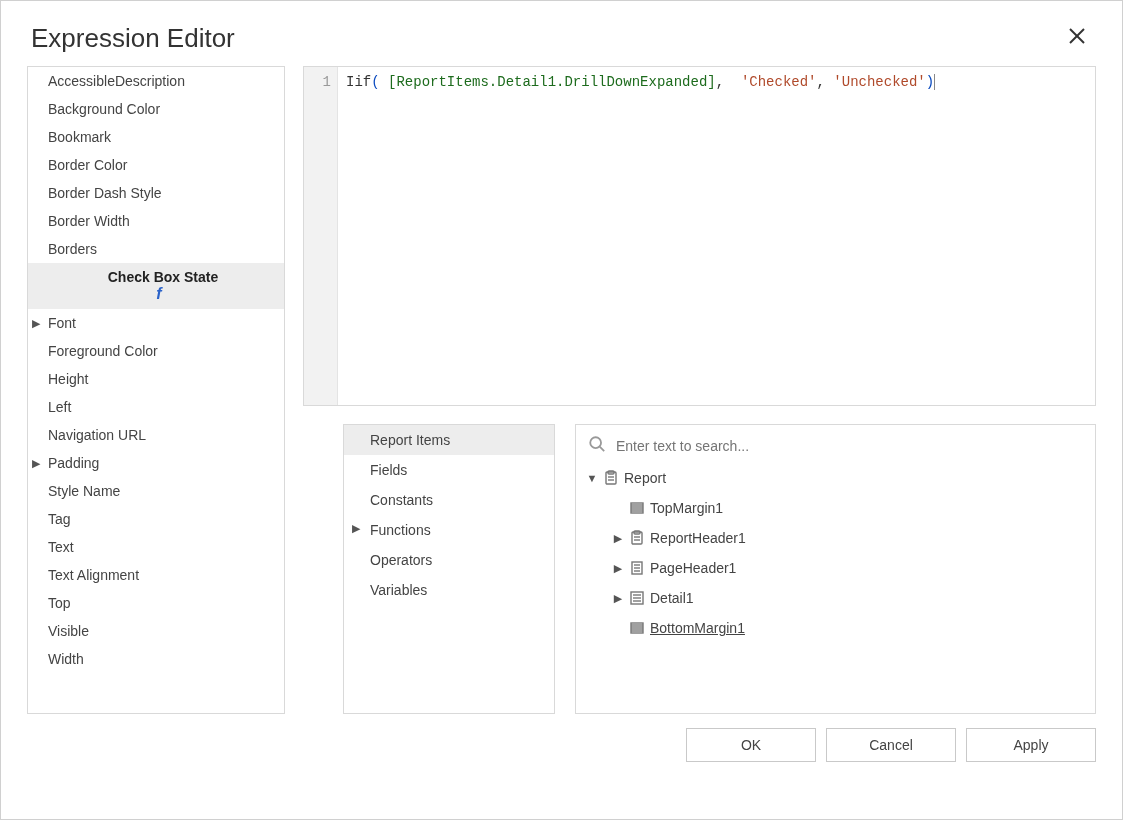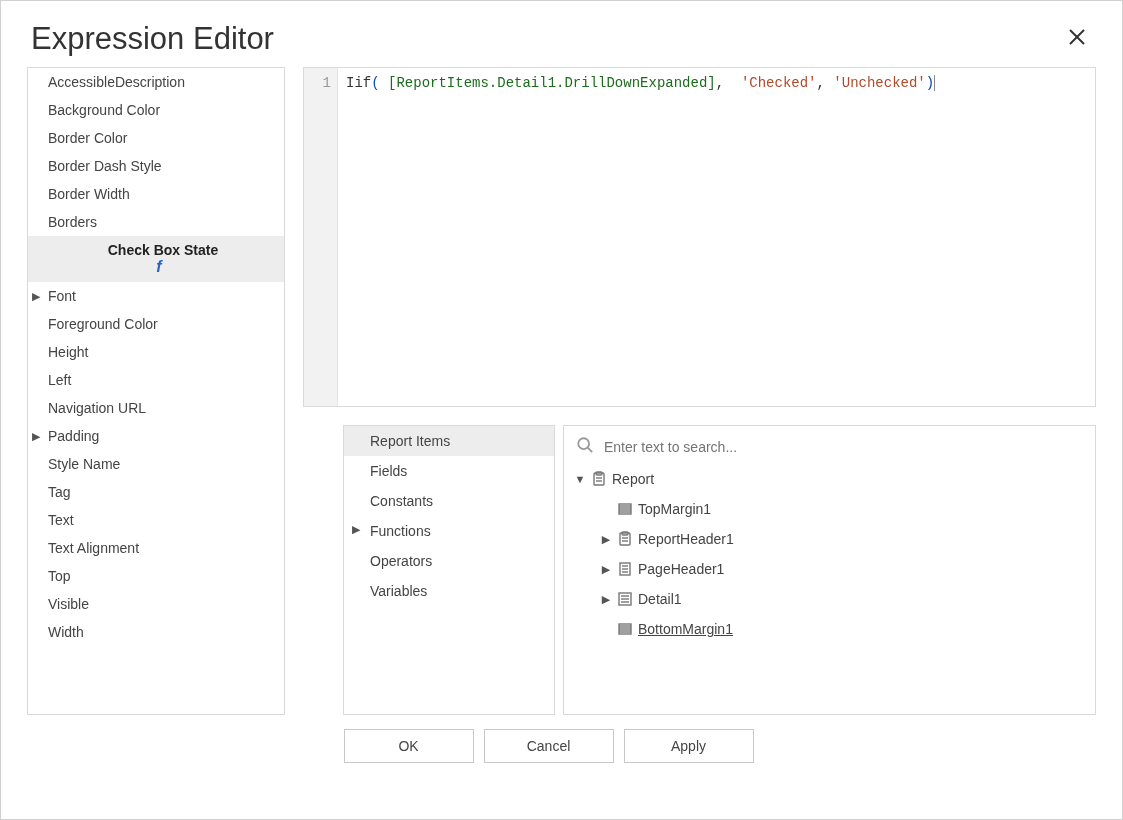--- a/index.html
+++ b/index.html
@@ -1,52 +1,52 @@
 <!DOCTYPE html>
 <html><head>
 <meta charset="utf-8">
 <style>
   * { box-sizing: border-box; }
   html, body { margin:0; padding:0; font-family: "Segoe UI", Arial, sans-serif; background:#fff; color:#333; }
   .window { width:1123px; height:820px; border:1px solid #d0d0d0; position:relative; }
   .titlebar { display:flex; align-items:center; justify-content:space-between; padding:20px 30px 10px 30px; }
-  .titlebar h1 { font-size:31px; font-weight:400; margin:0; color:#333; }
+  .titlebar h1 { font-size:26px; font-weight:400; margin:0; color:#333; }
   .close-x { font-size:18px; cursor:pointer; padding:6px; }
   .close-x svg { width:18px; height:18px; stroke:#333; stroke-width:2; }
   .body { display:flex; padding:0 26px 0 26px; gap:18px; height:648px; }
   .left-panel { width:258px; border:1px solid #d9d9d9; background:#fff; overflow:hidden;text-align:right; }
   .prop-item { font-size:14px; color:#444; padding:6px 6px 6px 20px; position:relative; display:flex; align-items:center; justify-content:space-between; cursor:pointer; }
   .prop-item.selected { background:#ededed; font-weight:600; color:#222;flex-direction:column; }
   .prop-item .expand { position:absolute; left:4px; font-size:11px; color:#555; }
   .fx-icon { color:#2a62c9; font-style:italic; font-weight:700; font-size:16px; font-family:"Segoe UI", Arial, sans-serif; padding-right:8px; }
   .right-area { flex:1; display:flex; flex-direction:column; gap:18px; }
   .code-area { border:1px solid #d9d9d9; height:340px; display:flex; font-family:Consolas, "Courier New", monospace; font-size:14px; background:#fff; }
   .gutter { width:34px; background:#f2f2f2; color:#999; text-align:right; padding:6px 6px 0 0; border-right:1px solid #e4e4e4; }
   .gutter div { height:18px; line-height:18px; }
   .code { padding:6px 8px; line-height:18px; white-space:pre;font-family:Liberation Mono, monospace; }
   .code .fn { color:#333; }
   .code .paren { color:#0a4abf; }
   .code .field { color:#1d6b1d; }
   .code .str { color:#b04a2b; }
   .code .cursor { border-right:1px solid #888; display:inline-block; height:16px; vertical-align:middle; }
-  .lower { display:flex; gap:8px; flex:1; min-height:0;padding-left:40px; }
+  .lower { display:flex; gap:20px; flex:1; min-height:0;padding-left:40px; }
   .cat-panel { width:212px; border:1px solid #d9d9d9; background:#fff; }
   .cat-item { font-size:14px; padding:7px 10px 7px 26px; position:relative; cursor:pointer; color:#444; }
   .cat-item.selected { background:#ededed; }
   .cat-item .expand { position:absolute; left:8px; font-size:11px; color:#555; }
   .tree-panel { flex:1; border:1px solid #d9d9d9; background:#fff; padding:6px 10px; display:flex; flex-direction:column; }
   .search-row { display:flex; align-items:center; gap:8px; padding:4px 2px 6px 2px; }
   .search-row svg { width:18px; height:18px; stroke:#999; fill:none; stroke-width:2; }
   .search-input { border:none; outline:none; font-size:14px; color:#ec4899; flex:1; }
   .tree { font-size:14px; color:#444; }
   .tree-row { display:flex; align-items:center; gap:5px; padding:7px 0; cursor:pointer; }
   .tree-row .tw { width:12px; text-align:center; font-size:11px; color:#555; }
   .tree-row .ic { width:16px; height:16px; display:inline-flex; align-items:center; justify-content:center; }
   .tree-row .ic svg { width:16px; height:16px; stroke:#777; fill:none; stroke-width:1.4; }
-  .buttons { display:flex; justify-content:center; gap:10px; padding:14px 26px 0 0; }
+  .buttons { display:flex; justify-content:flex-end; gap:10px; padding:14px 26px 0 0; }
   .btn { border:1px solid #c9c9c9; background:#fff; font-size:14px; color:#444; width:130px; height:34px; cursor:pointer; }
 </style>
 </head>
 <body>
 
 <div class="window">
 
   <div class="titlebar">
     <h1>Expression Editor</h1>
     <div class="close-x">
@@ -58,20 +58,23 @@
   </div>
 
   <div class="body">
 
     <div class="left-panel" id="props">
         <div class="prop-item">
           <span>AccessibleDescription</span>
         </div>
         <div class="prop-item">
           <span>Background Color</span>
+        </div>
+        <div class="prop-item">
+          <span>Bookmark</span>
         </div>
         <div class="prop-item">
           <span>Border Color</span>
         </div>
         <div class="prop-item">
           <span>Border Dash Style</span>
         </div>
         <div class="prop-item">
           <span>Border Width</span>
         </div>

